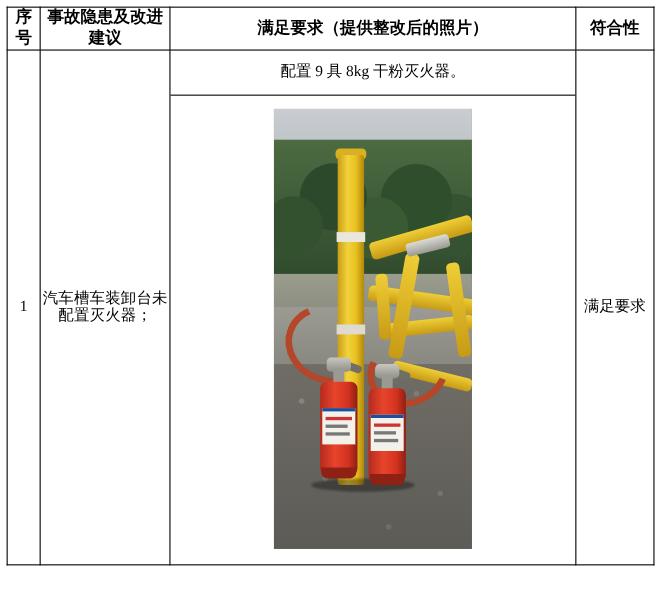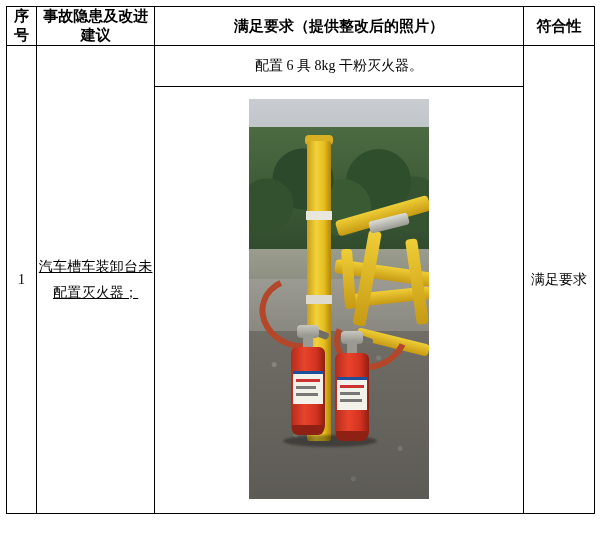--- a/index.html
+++ b/index.html
@@ -42,25 +42,24 @@
   .col-no { width: 30px; }
   .col-hazard { width: 118px; }
   .col-fix { width: 368px; }
   .col-conform { width: 71px; }
 
   .cell-no {
     font-size: 14px;
   }
   .cell-hazard {
     font-size: 14px;
-    line-height: 26px;
+    line-height: 16px;
     text-align: left;
     padding: 0 6px;
     letter-spacing: 0.2px;
-    text-decoration: underline;
   }
   .cell-conform {
     font-size: 14px;
     line-height: 22px;
   }
   .fix-wrap {
     display: block;
   }
   .fix-caption {
     font-size: 14px;
@@ -249,21 +248,21 @@
         <th class="hdr">满足要求（提供整改后的照片）</th>
         <th class="hdr">符合性</th>
       </tr>
     </thead>
     <tbody>
       <tr>
         <td class="cell-no">1</td>
         <td class="cell-hazard">汽车槽车装卸台未配置灭火器；</td>
         <td>
           <div class="fix-wrap">
-            <div class="fix-caption">配置 6 具 8kg 干粉灭火器。</div>
+            <div class="fix-caption">配置 9 具 8kg 干粉灭火器。</div>
             <div class="photo-area">
               <div class="photo">
                 <div class="sky"></div>
                 <div class="treeline"></div>
                 <div class="far-ground"></div>
                 <div class="road"></div>
                 <div class="gravel"></div>
 
                 <div class="arm arm-a"></div>
                 <div class="arm arm-b"></div>

